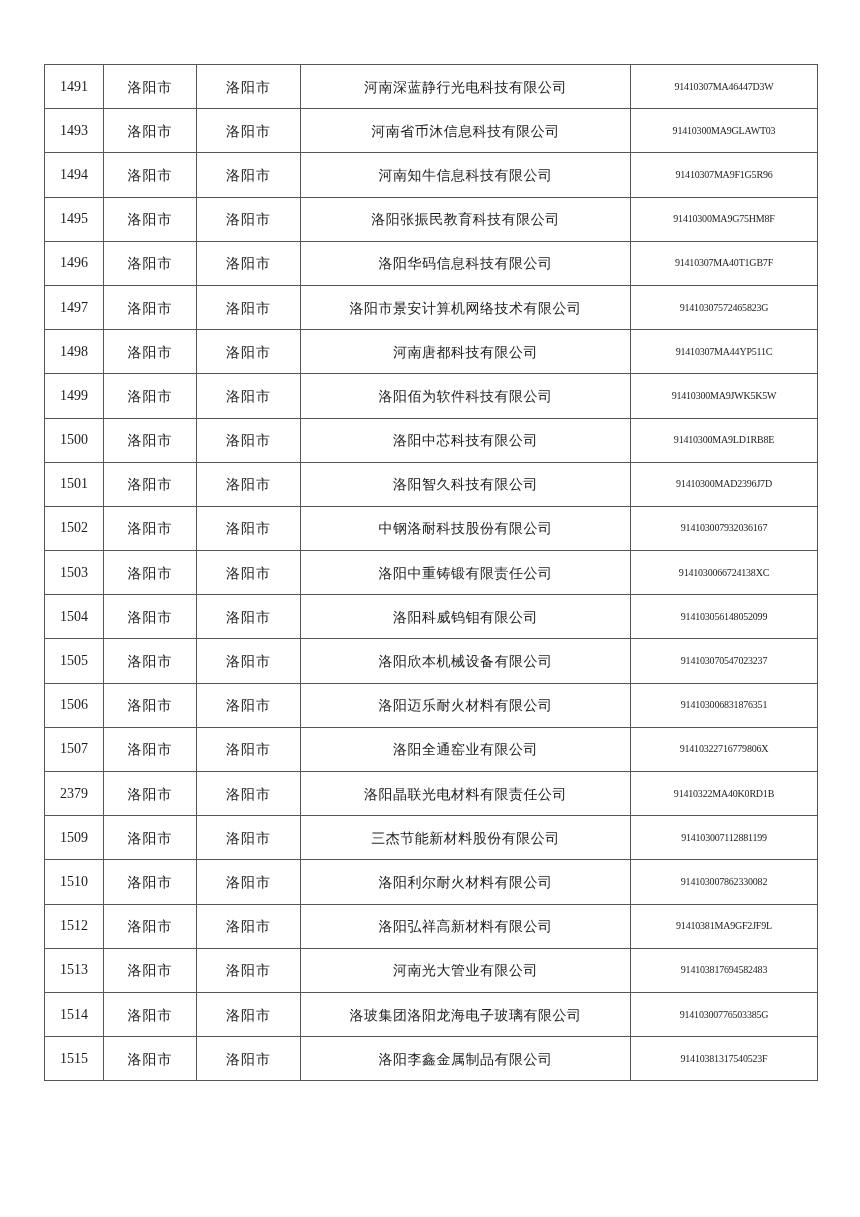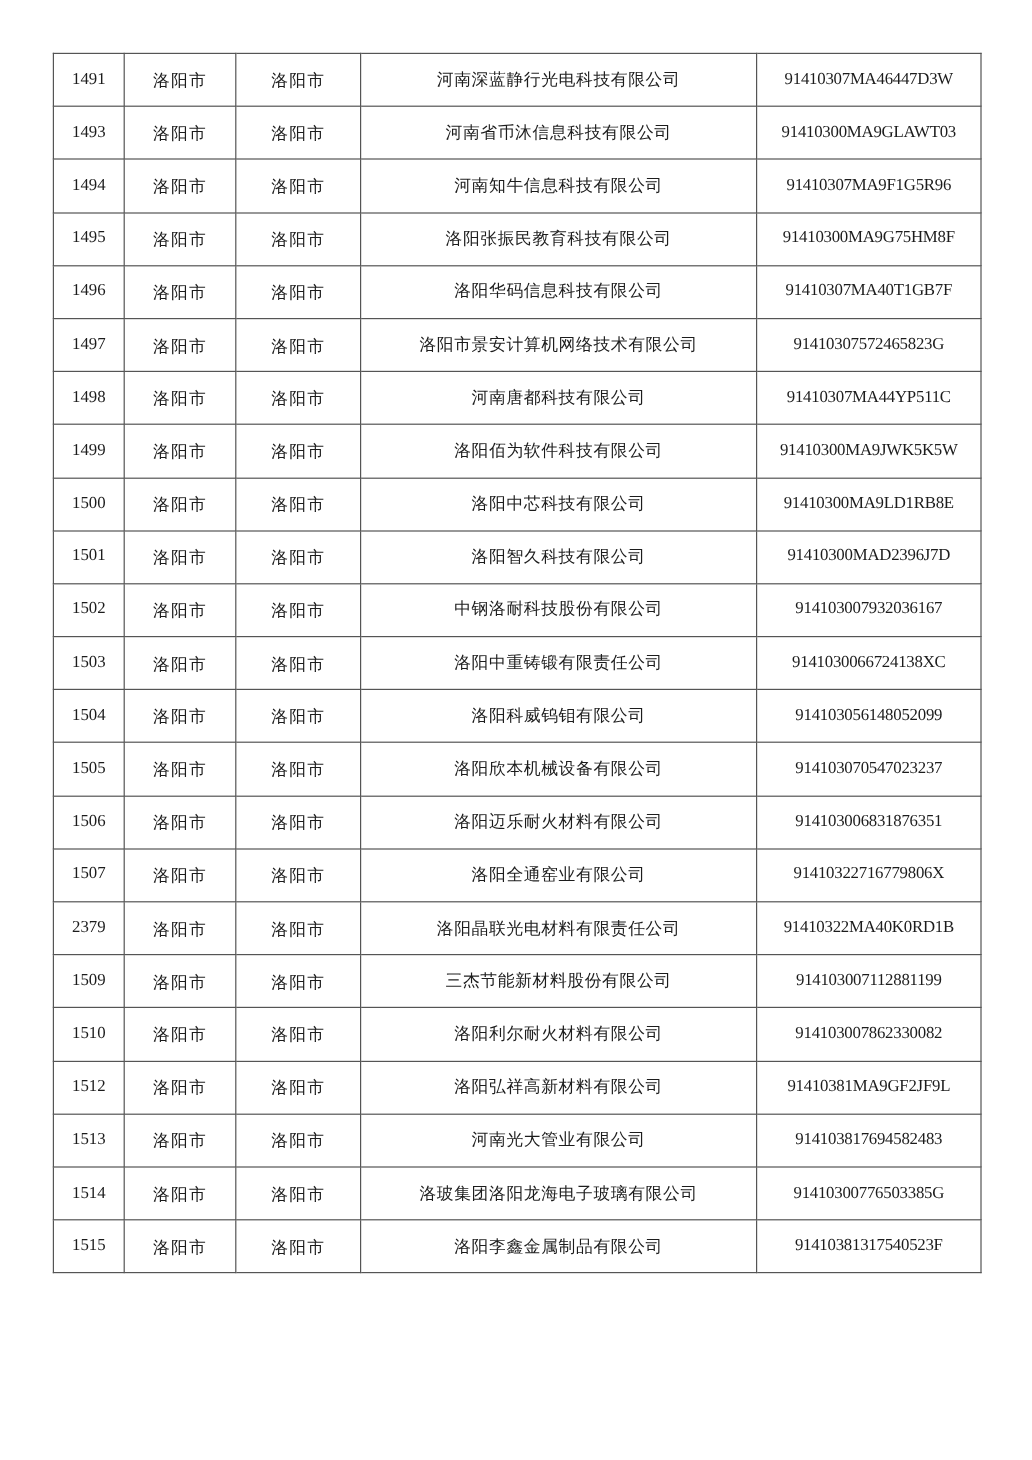--- a/index.html
+++ b/index.html
@@ -18,38 +18,38 @@
     .page {
       position: absolute;
       left: 0; top: 0;
       width: 860px;
       height: 1217px;
       background: #fff;
     }
     table.registry {
       position: absolute;
       left: 44px;
-      top: 44px;
+      top: 64px;
       width: 773px;
       border-collapse: collapse;
       table-layout: fixed;
     }
     table.registry td {
       border: 1px solid #555;
       height: 43.2px;
       padding: 0 2px;
       text-align: center;
       vertical-align: middle;
       font-size: 14px;
       line-height: 20px;
       font-family: "Liberation Serif", "DejaVu Serif", serif;
       color: #1c1c1c;
     }
     table.registry td.code {
-      font-size: 14px;
+      font-size: 10px;
       word-break: break-all;
       letter-spacing: -0.2px;
       padding: 0 1px;
     }
     table.registry td.name {
       font-family: "DejaVu Sans", "Liberation Sans", sans-serif;
       font-size: 14px;
       letter-spacing: 0.5px;
     }
     table.registry td.city {

